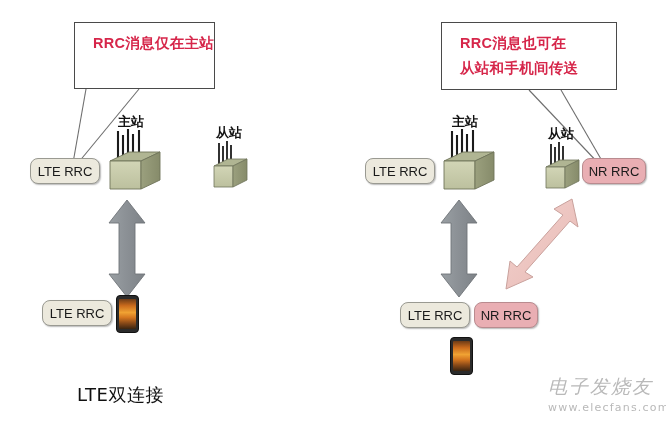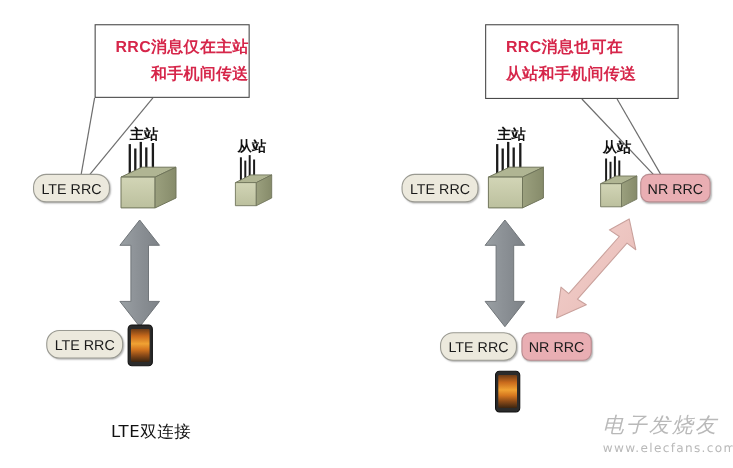--- a/index.html
+++ b/index.html
@@ -43,40 +43,39 @@
     border-radius: 8px;
     border: 1px solid #9a9a92;
     font-size: 13px;
     color: #1a1a1a;
     display: flex;
     align-items: center;
     justify-content: center;
     white-space: nowrap;
     box-shadow: 1px 1px 1.5px rgba(0,0,0,0.28);
   }
-  .pill.lte { background: #ece9dd; border-radius: 12px; }
+  .pill.lte { background: #ece9dd; }
   .pill.nr  { background: #e9aeb3; border-color: #b98b8f; }
 
   
   .cjk-label {
     position: absolute;
     font-family: "DejaVu Sans", "Liberation Sans", sans-serif;
     font-size: 13px;
     color: #111111;
     font-weight: bold;
     white-space: nowrap;
   }
   .caption {
     position: absolute;
     font-family: "DejaVu Sans", "Liberation Sans", sans-serif;
-    font-size: 15px;
+    font-size: 18px;
     color: #111111;
     white-space: nowrap;
     letter-spacing: 0.5px;
-    margin-left: 24px;
   }
 
   
   .phone {
     position: absolute;
     box-sizing: border-box;
     background: #2b2b2b;
     border: 1.5px solid #111;
     border-radius: 4px;
     padding: 3px 2px;
@@ -204,23 +203,22 @@
 
     <g>
       <polygon points="459,200 477,223 467,223 467,274 477,274 459,297 441,274 451,274 451,223 441,223" fill="url(#grayArrow)" stroke="#6f7478" stroke-width="0.9" stroke-linejoin="round"></polygon>
     </g>
 
     <g>
       <polygon points="572,199 578,227 570,221 525,272 533,277 506,289 510,261 517,267 563,215 554,209" fill="url(#pinkArrow)" stroke="#c9a19c" stroke-width="1" stroke-linejoin="round"></polygon>
     </g>
   </svg>
 
-  <div class="callout" style="left:86px; top:22px; width:141px; height:67px;text-align:right;">
+  <div class="callout" style="left:74px; top:22px; width:141px; height:67px;">
     <span class="line">RRC消息仅在主站</span>
-    <span class="line">和手机间传送</span>
   </div>
 
   <div class="cjk-label" style="left:118px; top:113px;">主站</div>
 
   <div class="cjk-label" style="left:216px; top:124px;">从站</div>
 
   <div class="pill lte" style="left:30px; top:158px; width:70px; height:26px;">LTE RRC</div>
 
   <div class="pill lte" style="left:42px; top:300px; width:70px; height:26px;">LTE RRC</div>
 

